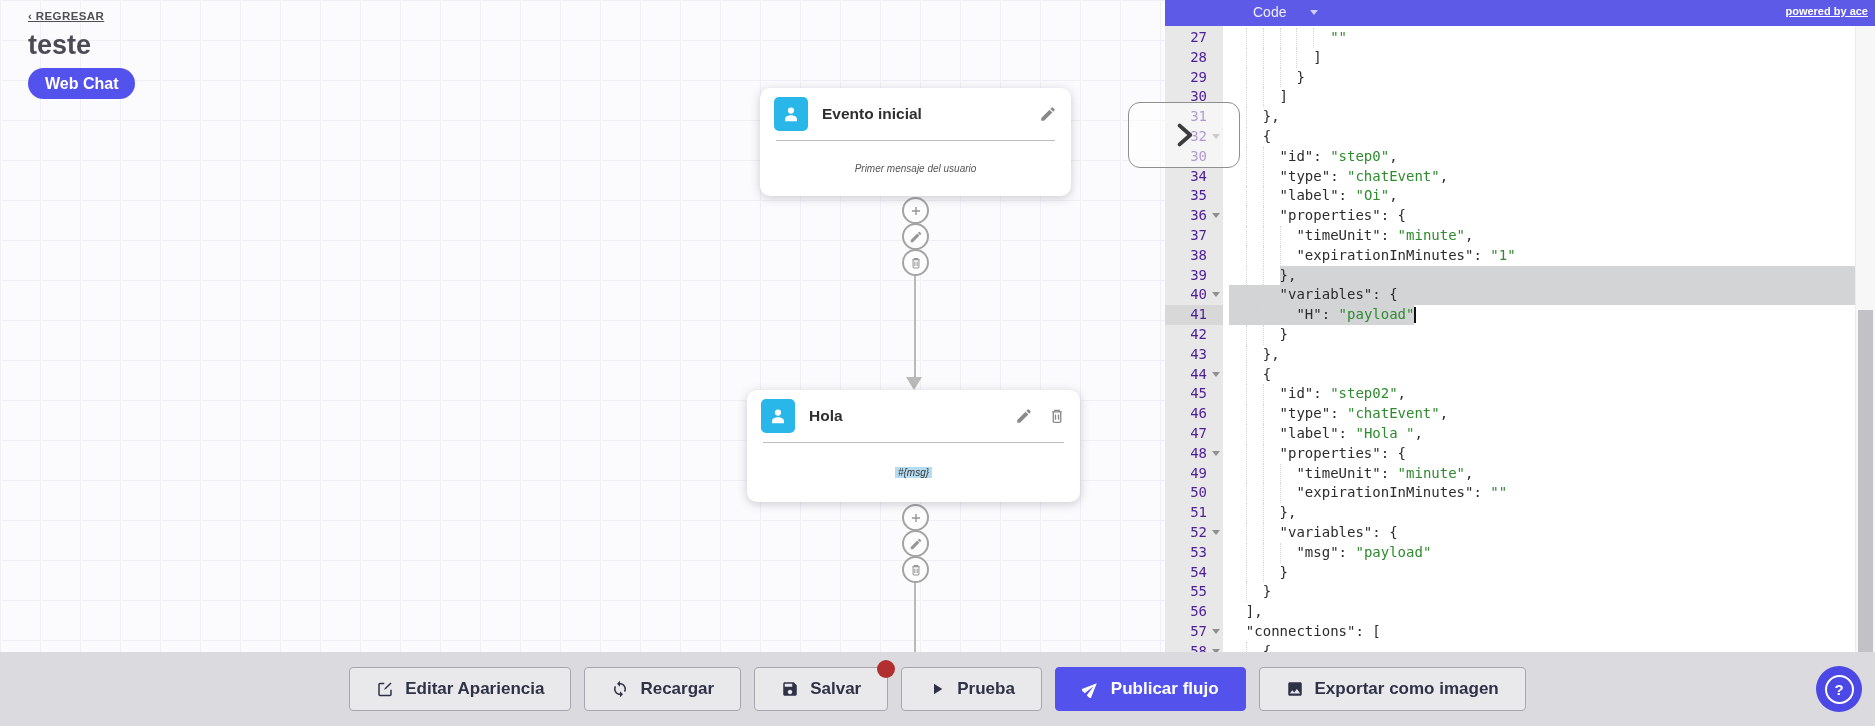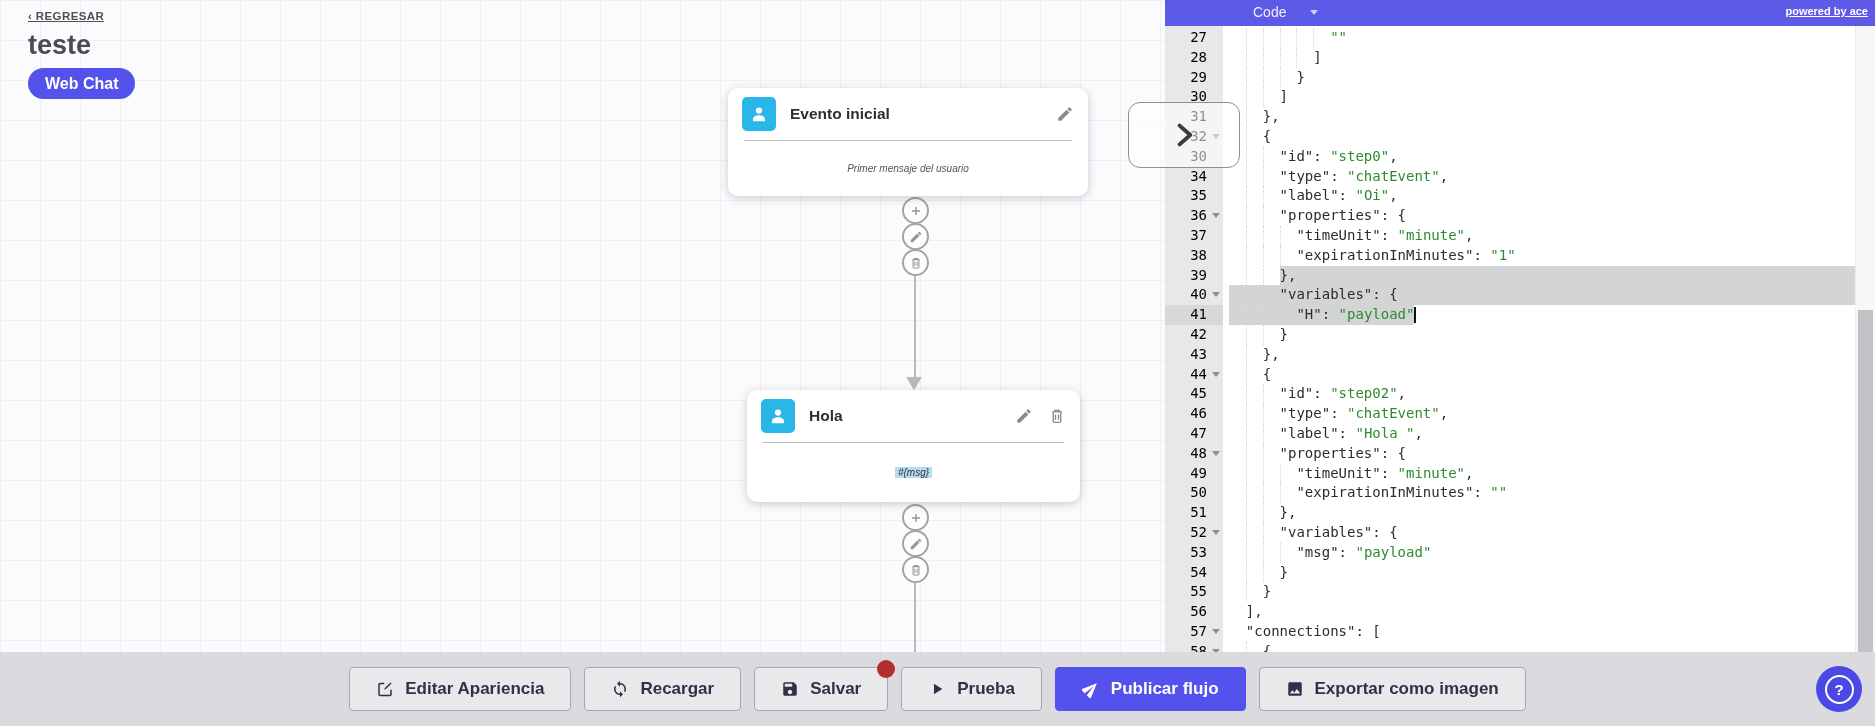--- a/index.html
+++ b/index.html
@@ -12,21 +12,21 @@
   :root{--accent:#5352ed;}
 
   
   .topbar{position:absolute;left:28px;top:6px;z-index:2;}
   .back{display:inline-block;font-size:11.5px;font-weight:bold;letter-spacing:.4px;color:#4f4f54;text-decoration:underline;cursor:pointer;}
   .title{margin-top:6px;font-size:27px;font-weight:700;color:#4a4b55;}
   .badge{display:inline-flex;align-items:center;margin-top:7px;height:31px;padding:0 17px;border-radius:16px;background:var(--accent);color:#fff;font-size:16px;font-weight:bold;}
 
   
   .node{position:absolute;background:#fff;border-radius:10px;box-shadow:0 2px 10px rgba(60,60,80,.25);display:flex;flex-direction:column;z-index:2;}
-  .node1{left:728px;top:88px;width:360px;height:108px;text-align:right;}
+  .node1{left:760px;top:88px;width:311px;height:108px;text-align:right;}
   .node2{left:747px;top:390px;width:333px;height:112px;}
   .n-head{display:flex;align-items:center;height:52px;padding:0 14px;flex:0 0 auto;}
   .n-ic{width:34px;height:34px;border-radius:5px;background:#29b7ea;display:flex;align-items:center;justify-content:center;flex:0 0 auto;}
   .n-ic svg{width:22px;height:22px;fill:#fff;}
   .n-title{margin-left:14px;font-size:15.5px;font-weight:bold;color:#2f2f2f;}
   .n-actions{margin-left:auto;display:flex;gap:15px;color:#8a8a8a;}
   .n-actions span{cursor:pointer;display:flex;}
   .n-actions svg{width:18px;height:18px;}
   .n-div{border-bottom:1px solid #bdbdbd;margin:0 16px;}
   .n-body{flex:1;display:flex;align-items:center;justify-content:center;font-style:italic;font-size:10px;color:#555;}
@@ -41,21 +41,21 @@
 
   
   .editor{position:absolute;left:1165px;top:0;width:710px;height:726px;background:#fff;z-index:3;}
   .ed-header{position:absolute;left:0;top:0;right:0;height:26px;background:#5d5ae8;}
   .ed-menu{position:absolute;left:88px;top:4px;color:#eeeefc;font-size:14px;cursor:pointer;display:flex;align-items:center;gap:24px;}
   .caret{width:0;height:0;border:4.5px solid transparent;border-top:5.5px solid #cfcffa;margin-top:5px;}
   .powered{position:absolute;right:7px;top:5px;color:#fff;font-size:11px;font-weight:bold;text-decoration:underline;cursor:pointer;}
   .gutter-bg{position:absolute;left:0;top:26px;bottom:0;width:58px;background:#e8e8e8;}
   .lines{position:absolute;left:0;top:28px;right:0;}
   .cl{display:flex;height:19.8px;line-height:19.8px;font-family:"DejaVu Sans Mono",monospace;font-size:14px;}
-  .gut{width:58px;box-sizing:border-box;padding-right:16px;text-align:right;color:#000000;position:relative;flex:0 0 auto;}
+  .gut{width:58px;box-sizing:border-box;padding-right:16px;text-align:right;color:#4c1d95;position:relative;flex:0 0 auto;}
   .gut.active{background:#d8d8d8;}
   .gut.fold::after{content:"";position:absolute;right:3px;top:7px;border:4.5px solid transparent;border-top:5.5px solid #8f8f8f;}
   .cc{flex:1;position:relative;padding-left:6px;box-sizing:border-box;}
   .txt{position:relative;z-index:1;white-space:pre;}
   .tk-k,.tk-p{color:#2c2c2c;}
   .tk-s{color:#2e8b2e;}
   .sel{position:absolute;top:0;height:100%;background:#d2d4d6;z-index:0;}
   .guide{position:absolute;top:0;height:100%;border-left:1px dotted #d6d6d6;z-index:0;}
   .cursor{position:absolute;top:2px;height:16px;width:2px;background:#111;z-index:2;}
   .vscroll{position:absolute;right:0;top:26px;bottom:0;width:19px;background:#f7f7f8;border-left:1px solid #ececec;z-index:4;}

